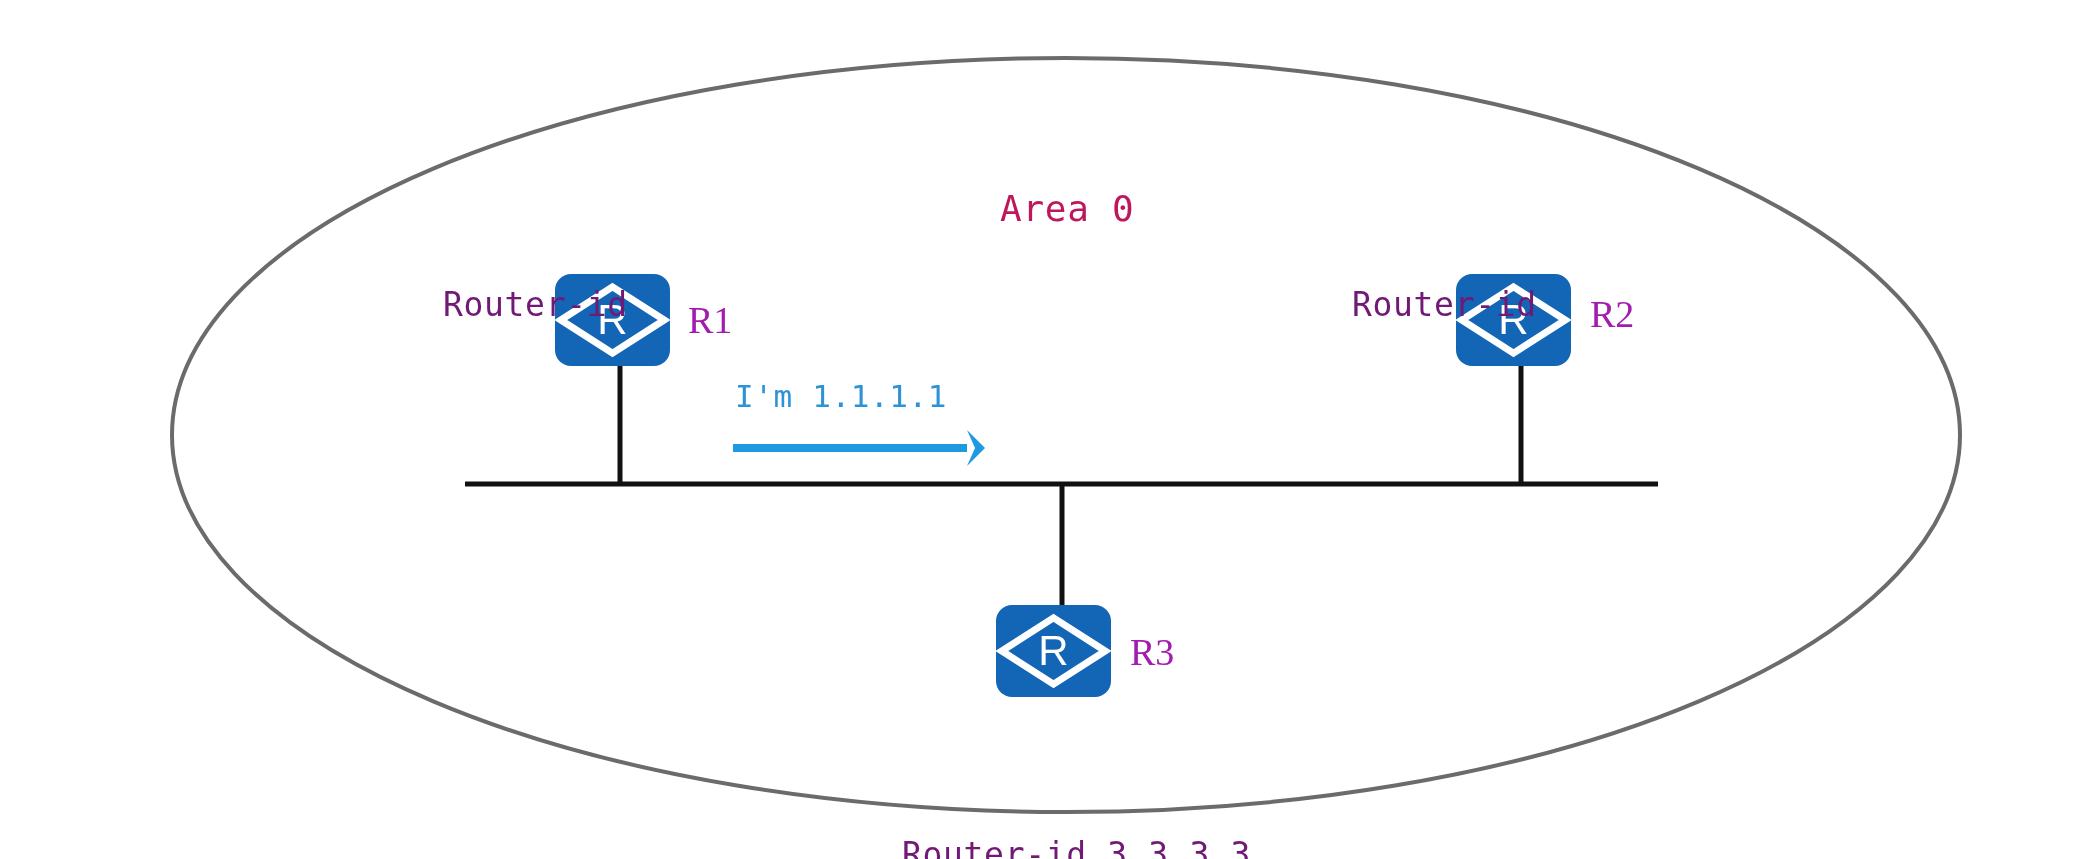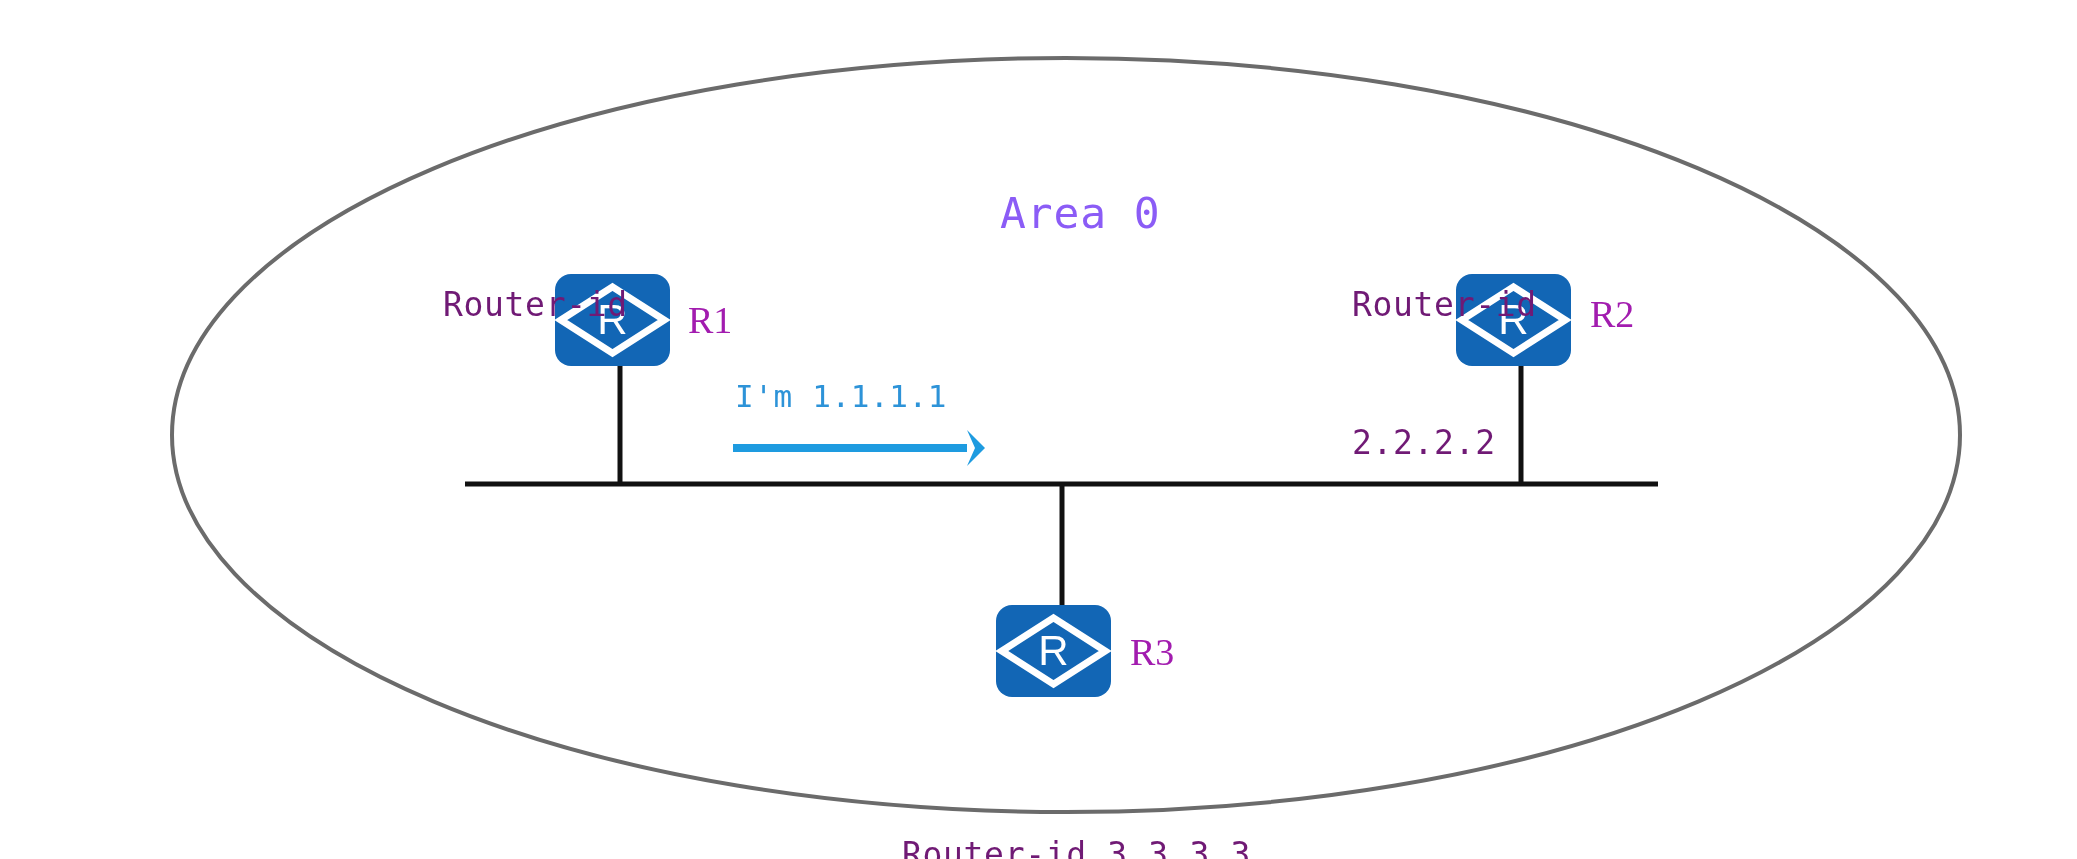--- a/index.html
+++ b/index.html
@@ -31,22 +31,22 @@
     letter-spacing: 0.02em;
   }
   .routerid-label {
     position: absolute;
     font-size: 33px;
     line-height: 46px;
     color: #701a75;
   }
   .area-label {
     position: absolute;
-    font-size: 43px;
-    color: #8b5cf6;
+    font-size: 36px;
+    color: #be185d;
   }
   .msg-label {
     position: absolute;
     font-size: 31px;
     color: #2d93d8;
   }
   .router-name {
     position: absolute;
     font-family: "Liberation Serif", serif;
     font-size: 38px;
@@ -91,21 +91,20 @@
   </svg>
 
   <div class="area-label mono-label" style="left:1000px; top:188px;">Area 0</div>
 
   <div class="routerid-label mono-label" style="left:443px; top:190px;">
     <div>Router-id</div>
   </div>
 
   <div class="routerid-label mono-label" style="left:1352px; top:190px;">
     <div>Router-id</div>
-    <div>2.2.2.2</div>
   </div>
 
   <div class="routerid-label mono-label" style="left:902px; top:740px;">
     <div>Router-id 3.3.3.3</div>
   </div>
 
   <div class="router-name" style="left:688px; top:298px;">R1</div>
   <div class="router-name" style="left:1590px; top:292px;">R2</div>
   <div class="router-name" style="left:1130px; top:630px;">R3</div>
 

